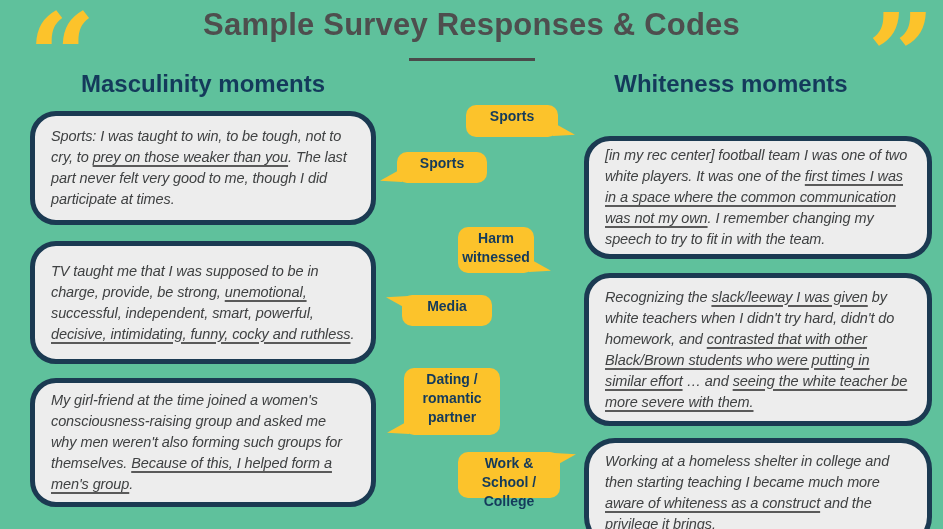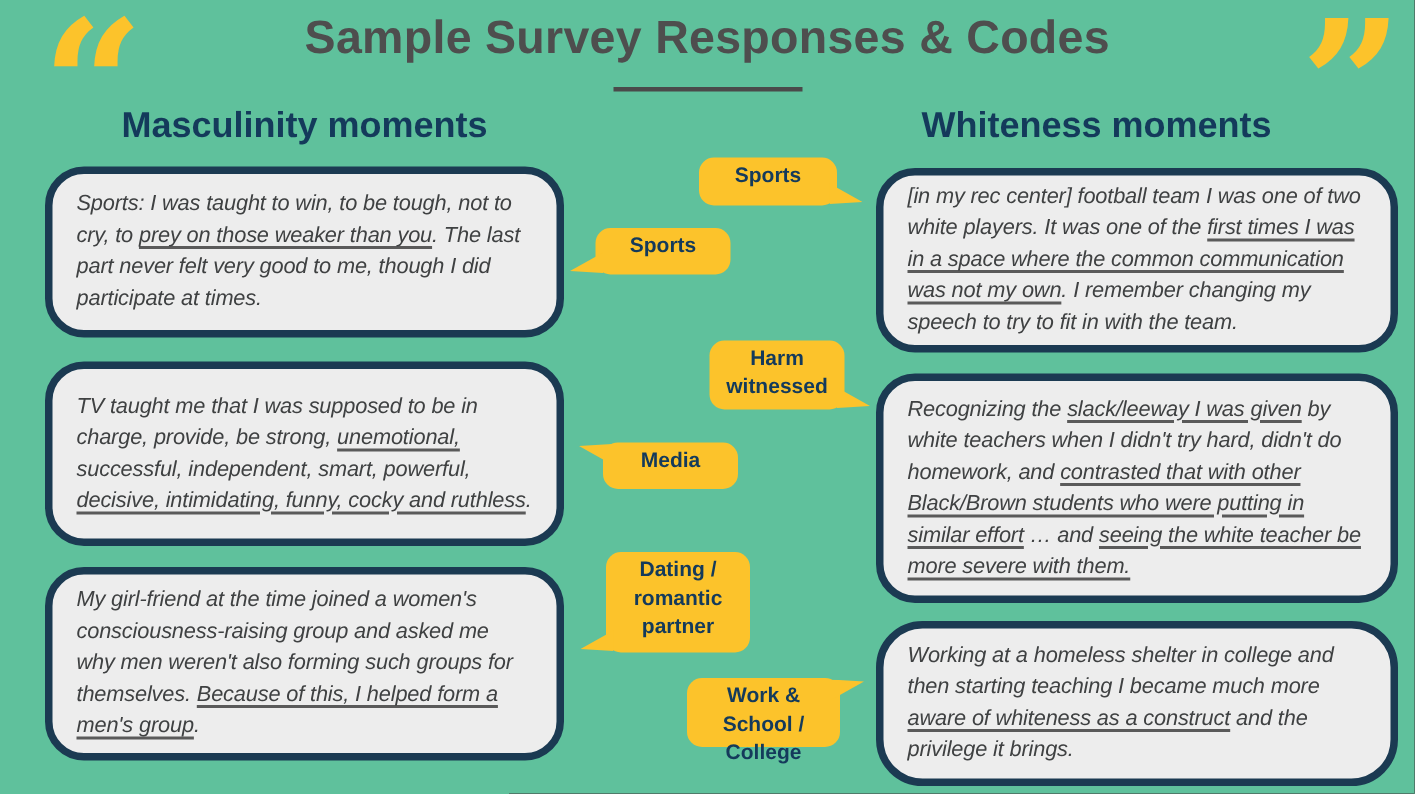--- a/index.html
+++ b/index.html
@@ -61,21 +61,21 @@
     color:#3f4142;
     letter-spacing:-0.1px;
   }
   .u{
     text-decoration:underline;
     text-underline-offset:3px;
     text-decoration-thickness:1.5px;
     text-decoration-color:#5a5a5a;
   }
   .col-left{left:30px;width:346px;}
-  .col-right{left:584px;width:348px;}
+  .col-right{left:584px;width:348px;margin-top:24px;}
   .box-l1{top:111px;height:114px;}
   .box-l2{top:241px;height:123px;}
   .box-l3{top:378px;height:129px;}
   .box-r1{top:112px;height:123px;}
   .box-r2{top:249px;height:153px;}
   .box-r3{top:414px;height:110px;border-radius:31px;}
   
   .code-label{
     position:absolute;
     background:#fcc32b;
@@ -83,21 +83,21 @@
     color:#143a5b;
     font-weight:bold;
     font-size:14px;line-height:19px;
     display:flex;align-items:flex-start;justify-content:center;
     text-align:center;
     box-sizing:border-box;
     padding:2px 6px;
   }
   .lbl-sports-right{left:466px;top:105px;width:92px;height:32px;}
   .lbl-sports-left{left:397px;top:152px;width:90px;height:31px;}
-  .lbl-harm{left:473px;top:227px;width:90px;height:46px;}
+  .lbl-harm{left:458px;top:227px;width:76px;height:46px;}
   .lbl-media{left:402px;top:295px;width:90px;height:31px;}
   .lbl-dating{left:404px;top:368px;width:96px;height:67px;}
   .lbl-work{left:458px;top:452px;width:102px;height:46px;}
   
   .tail{
     position:absolute;
     width:22px;height:16px;
     background:#fcc32b;
   }
   .tail-br{right:-17px;bottom:1px;clip-path:polygon(0 15%,100% 92%,0 100%);}

